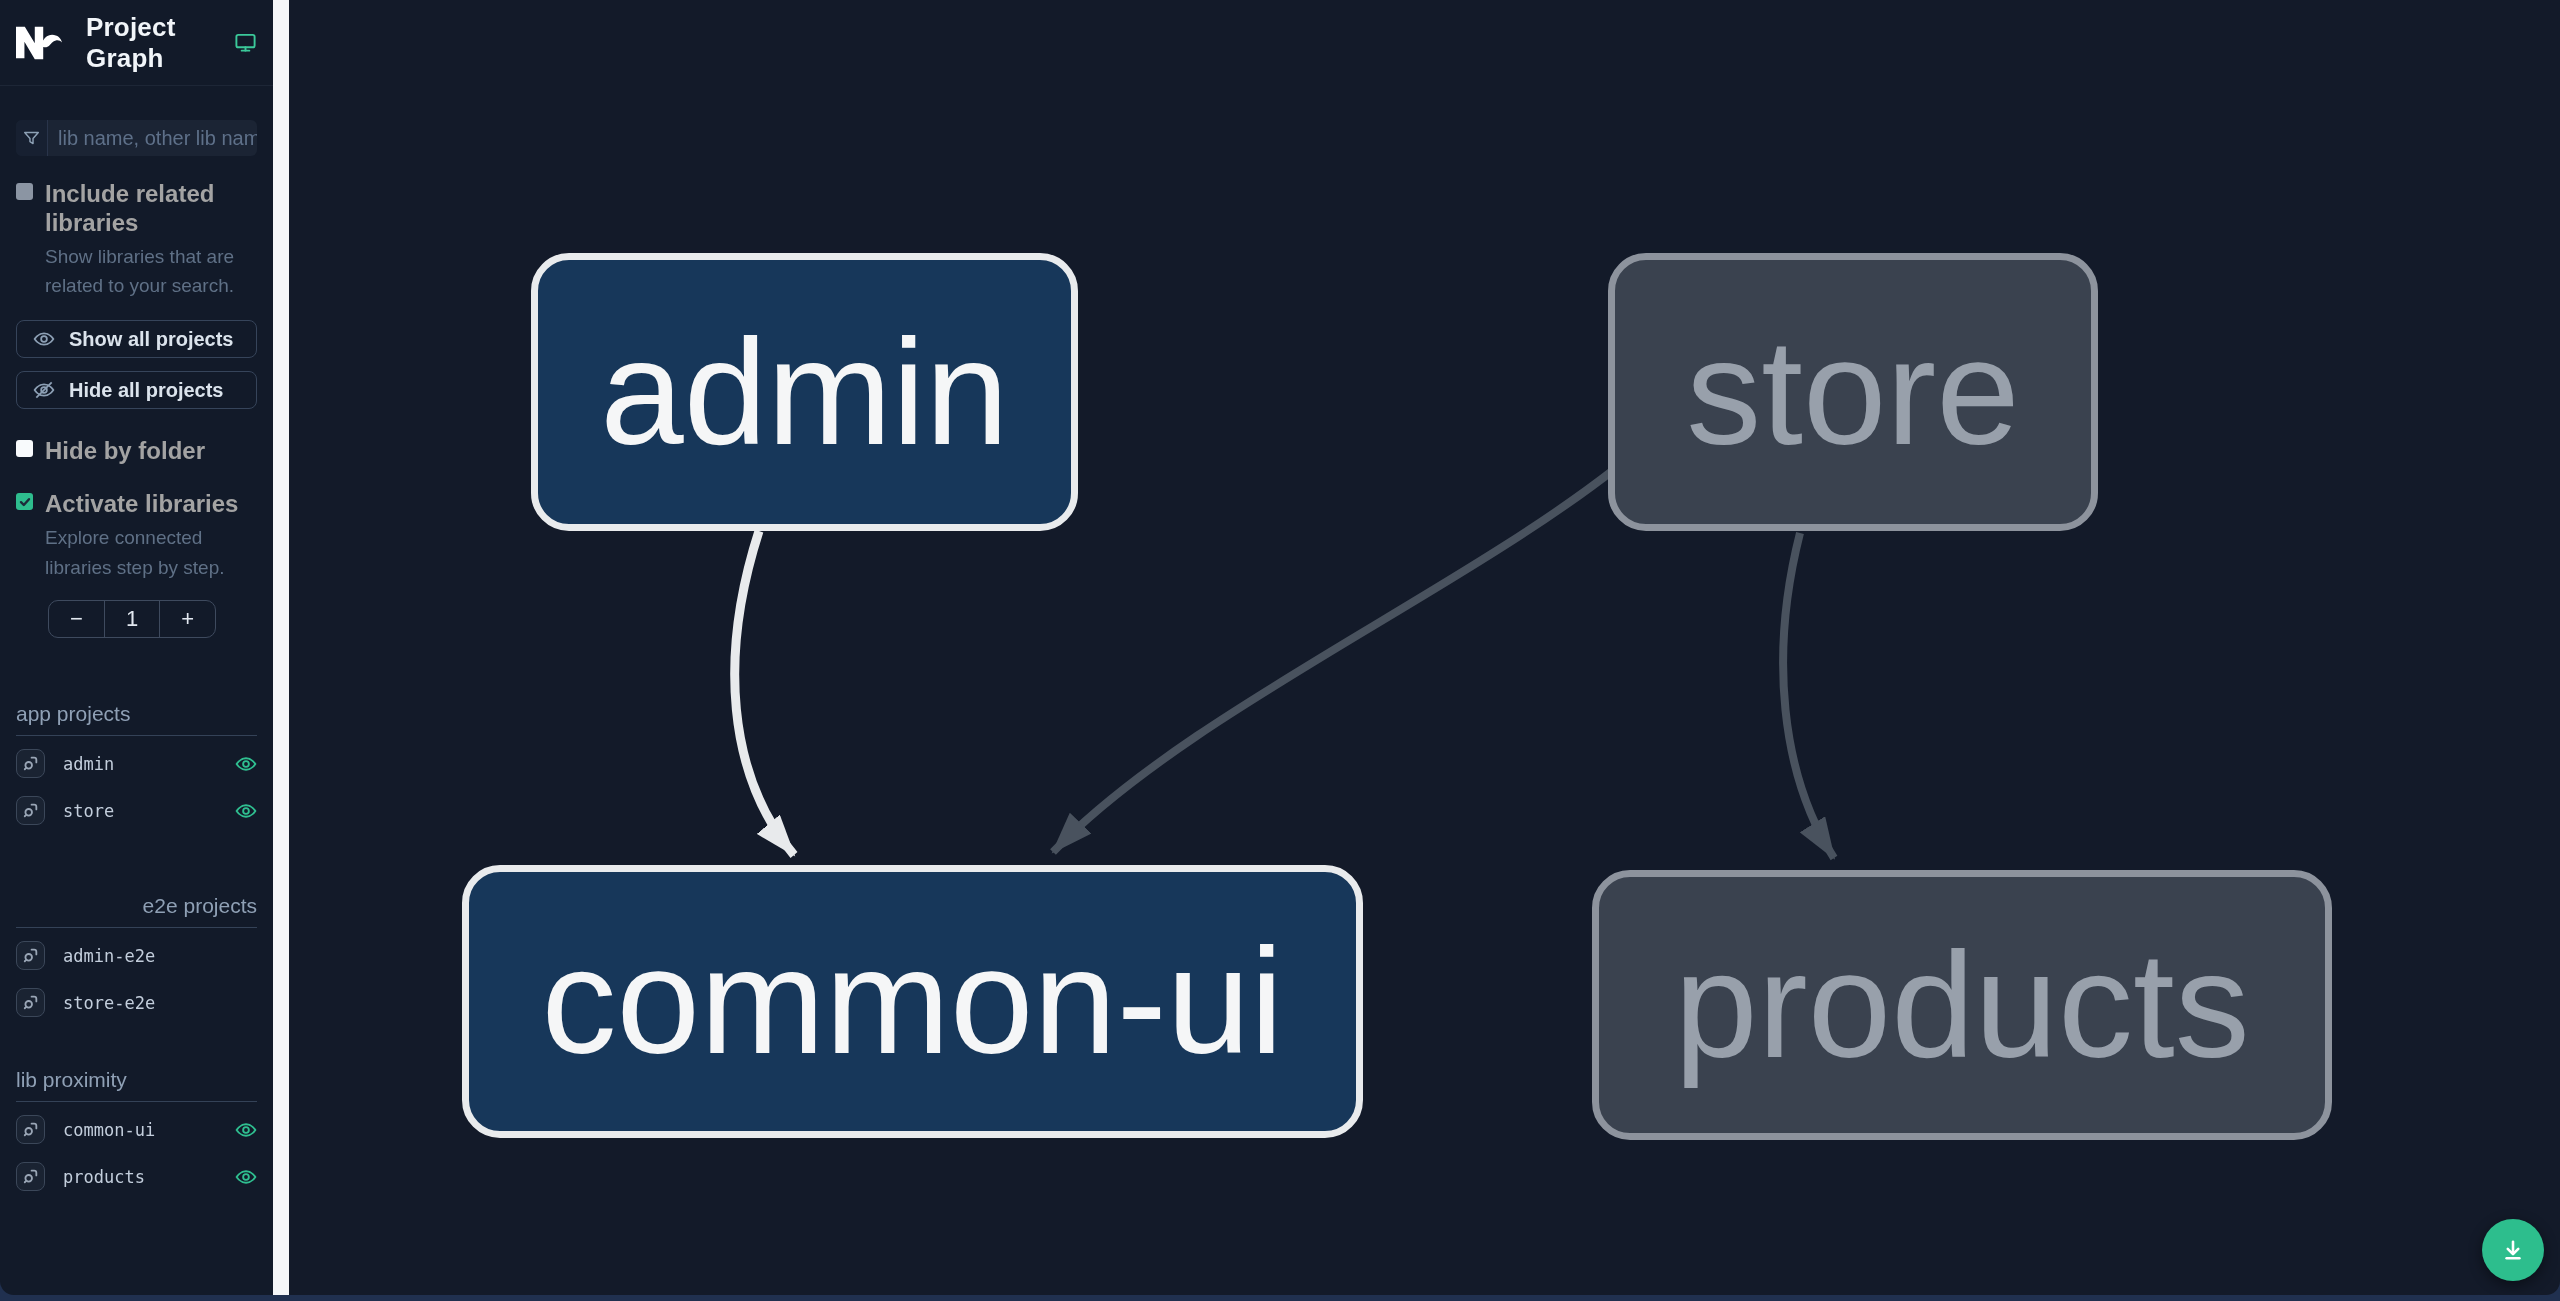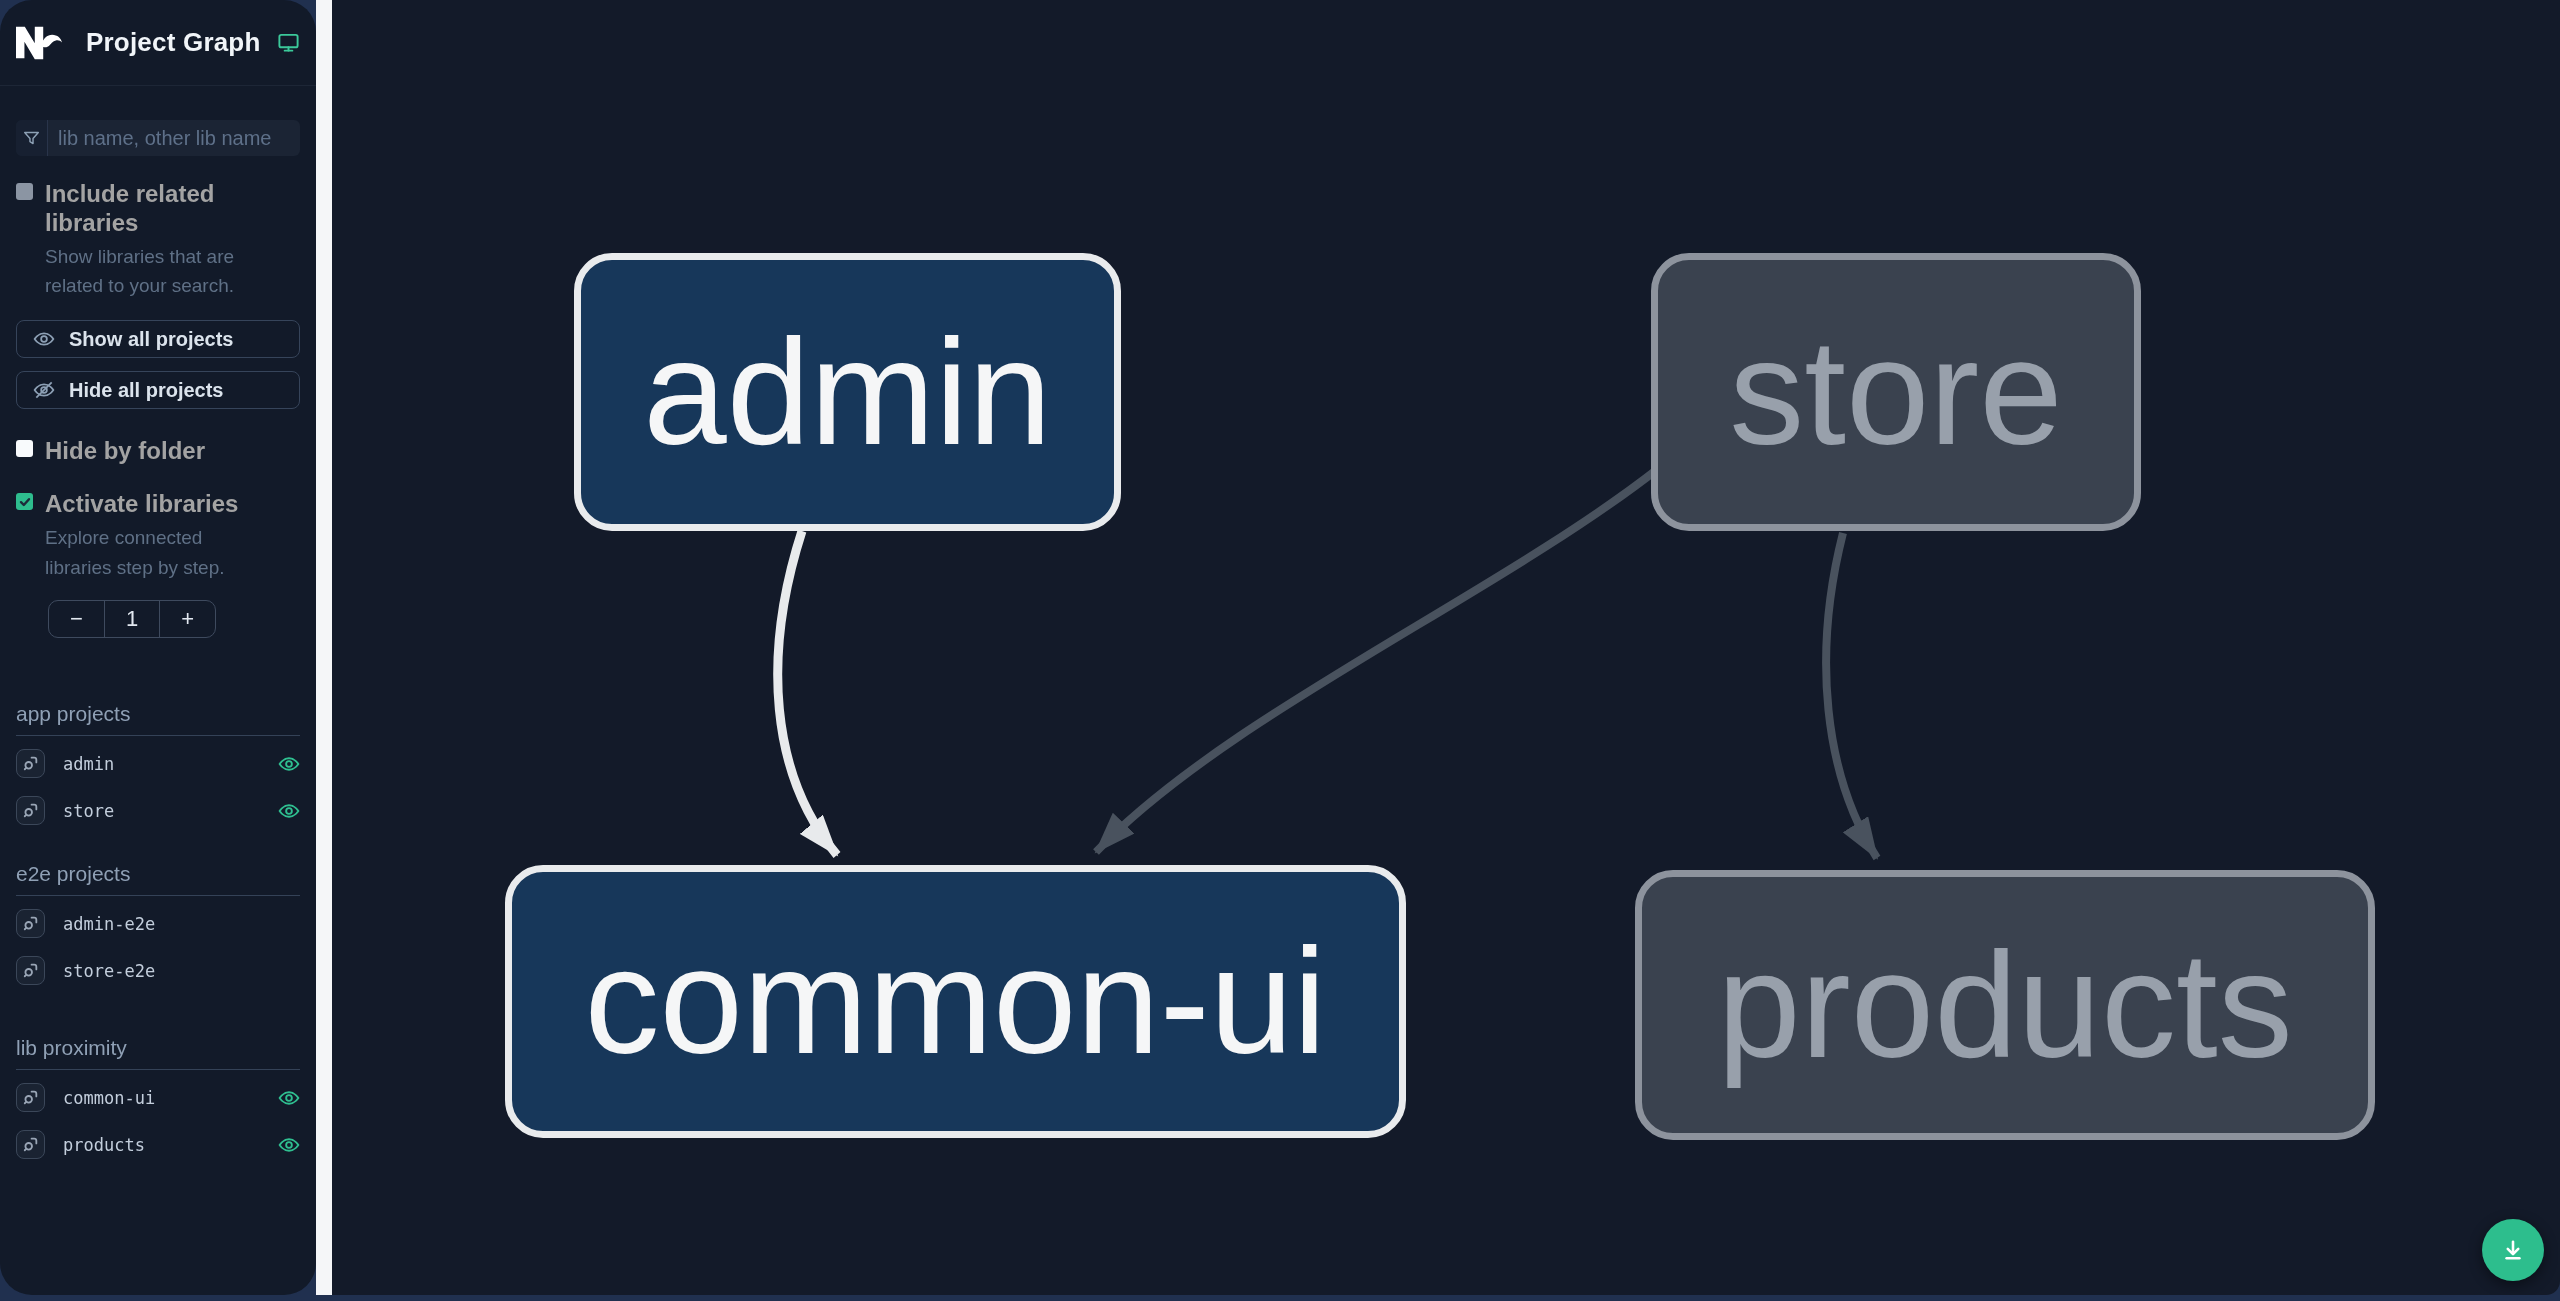--- a/index.html
+++ b/index.html
@@ -2,22 +2,22 @@
 <html><head>
 <meta charset="utf-8">
 <style>
   * { margin:0; padding:0; box-sizing:border-box; }
   html,body { width:2560px; height:1301px; background:#20304f; overflow:hidden;
               font-family:"Liberation Sans", sans-serif; }
   .app { position:absolute; top:0; left:0; width:2560px; height:1295px;
          display:flex; border-radius:0 0 14px 14px; overflow:hidden; }
 
   
-  .sidebar { width:316px; height:100%; background:#121a29; flex:none;
-             display:flex; flex-direction:column; color:#c3cedc;border-radius:32px; }
+  .sidebar { width:273px; height:100%; background:#121a29; flex:none;
+             display:flex; flex-direction:column; color:#c3cedc; }
   .sb-header { height:86px; flex:none; display:flex; align-items:center;
                padding:0 16px; border-bottom:1px solid #1d2636; }
   .sb-title { font-size:26px; font-weight:700; color:#f1f5f9; margin-left:24px; letter-spacing:.2px; }
   .theme-btn { margin-left:auto; background:none; border:none; cursor:pointer; display:flex; }
   .tagline { display:flex; align-items:center; gap:10px; padding:20px 16px 0 16px;
              font-size:19px; color:#8da0b5; }
   .search-wrap { margin:34px 16px 0 16px; height:36px; display:flex; align-items:stretch;
                  background:#1b2434; border-radius:6px; overflow:hidden; }
   .search-icon-cell { width:32px; flex:none; display:flex; align-items:center; justify-content:center;
                       background:#172031; border-right:1px solid #29344a; }
@@ -205,21 +205,21 @@
         <span class="proj-name">store</span>
         <button class="row-eye">
           <svg width="22" height="22" viewBox="0 0 20 20" fill="none" stroke="#2fbf90" stroke-width="1.7">
             <path d="M1.5 10s3.2-5.2 8.5-5.2S18.5 10 18.5 10s-3.2 5.2-8.5 5.2S1.5 10 1.5 10z"></path>
             <circle cx="10" cy="10" r="2.6"></circle>
           </svg>
         </button>
       </div>
     </div>
 
-    <div class="section" style="margin-top:32px;">
+    <div class="section" style="margin-top:64px;text-align:right;">
       <div class="section-title">e2e projects</div>
 
       <div class="proj-row">
         <button class="focus-btn">
           <span style="display:flex;">
             <svg width="17" height="17" viewBox="0 0 16 16" fill="none" stroke="#9aa6b6" stroke-width="1.7" stroke-linecap="round">
               <path d="M9 2.5h2.5A2 2 0 0 1 13.5 4.5V7"></path>
               <circle cx="6.3" cy="9.7" r="3.1"></circle>
               <line x1="3.9" y1="12.1" x2="2.6" y2="13.4"></line>
             </svg>

